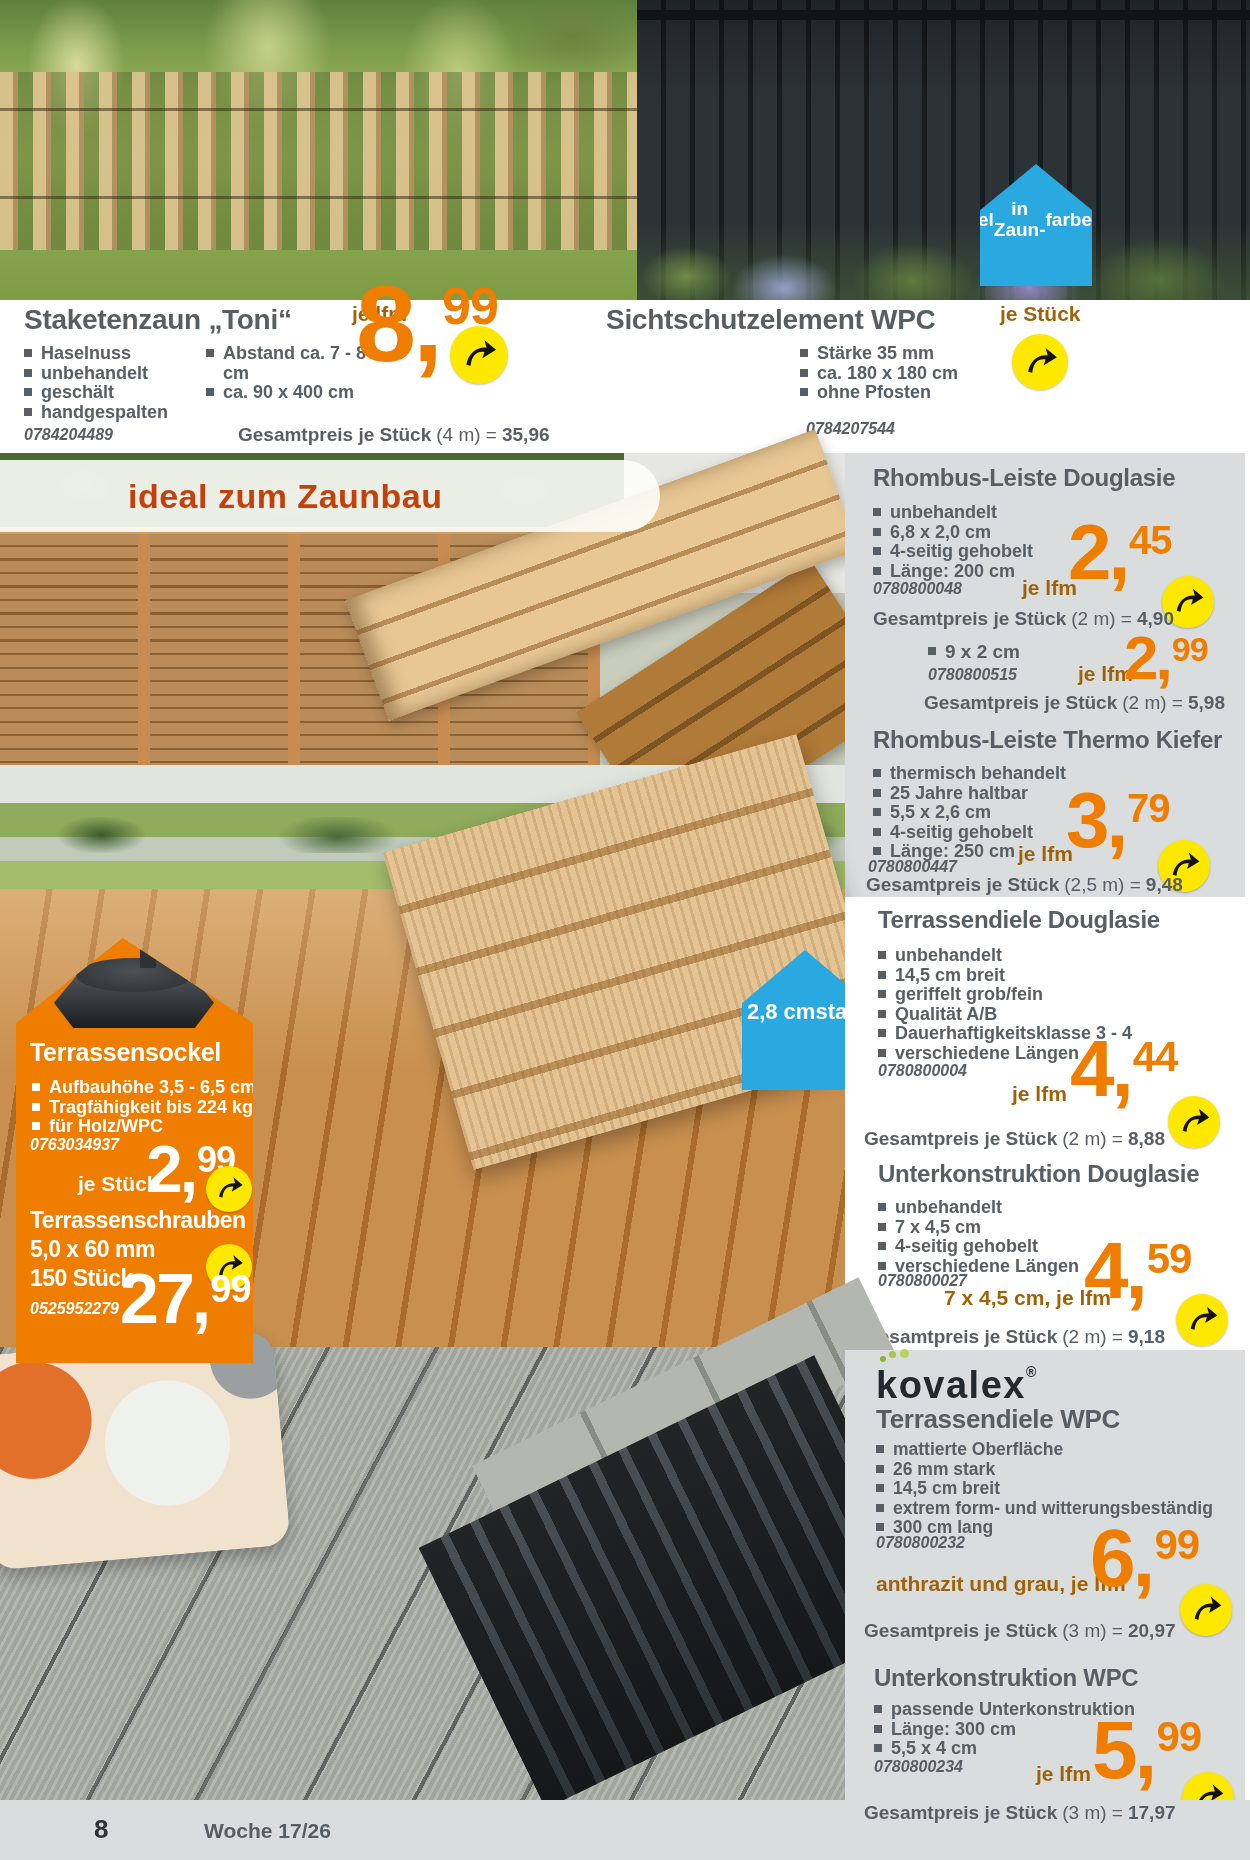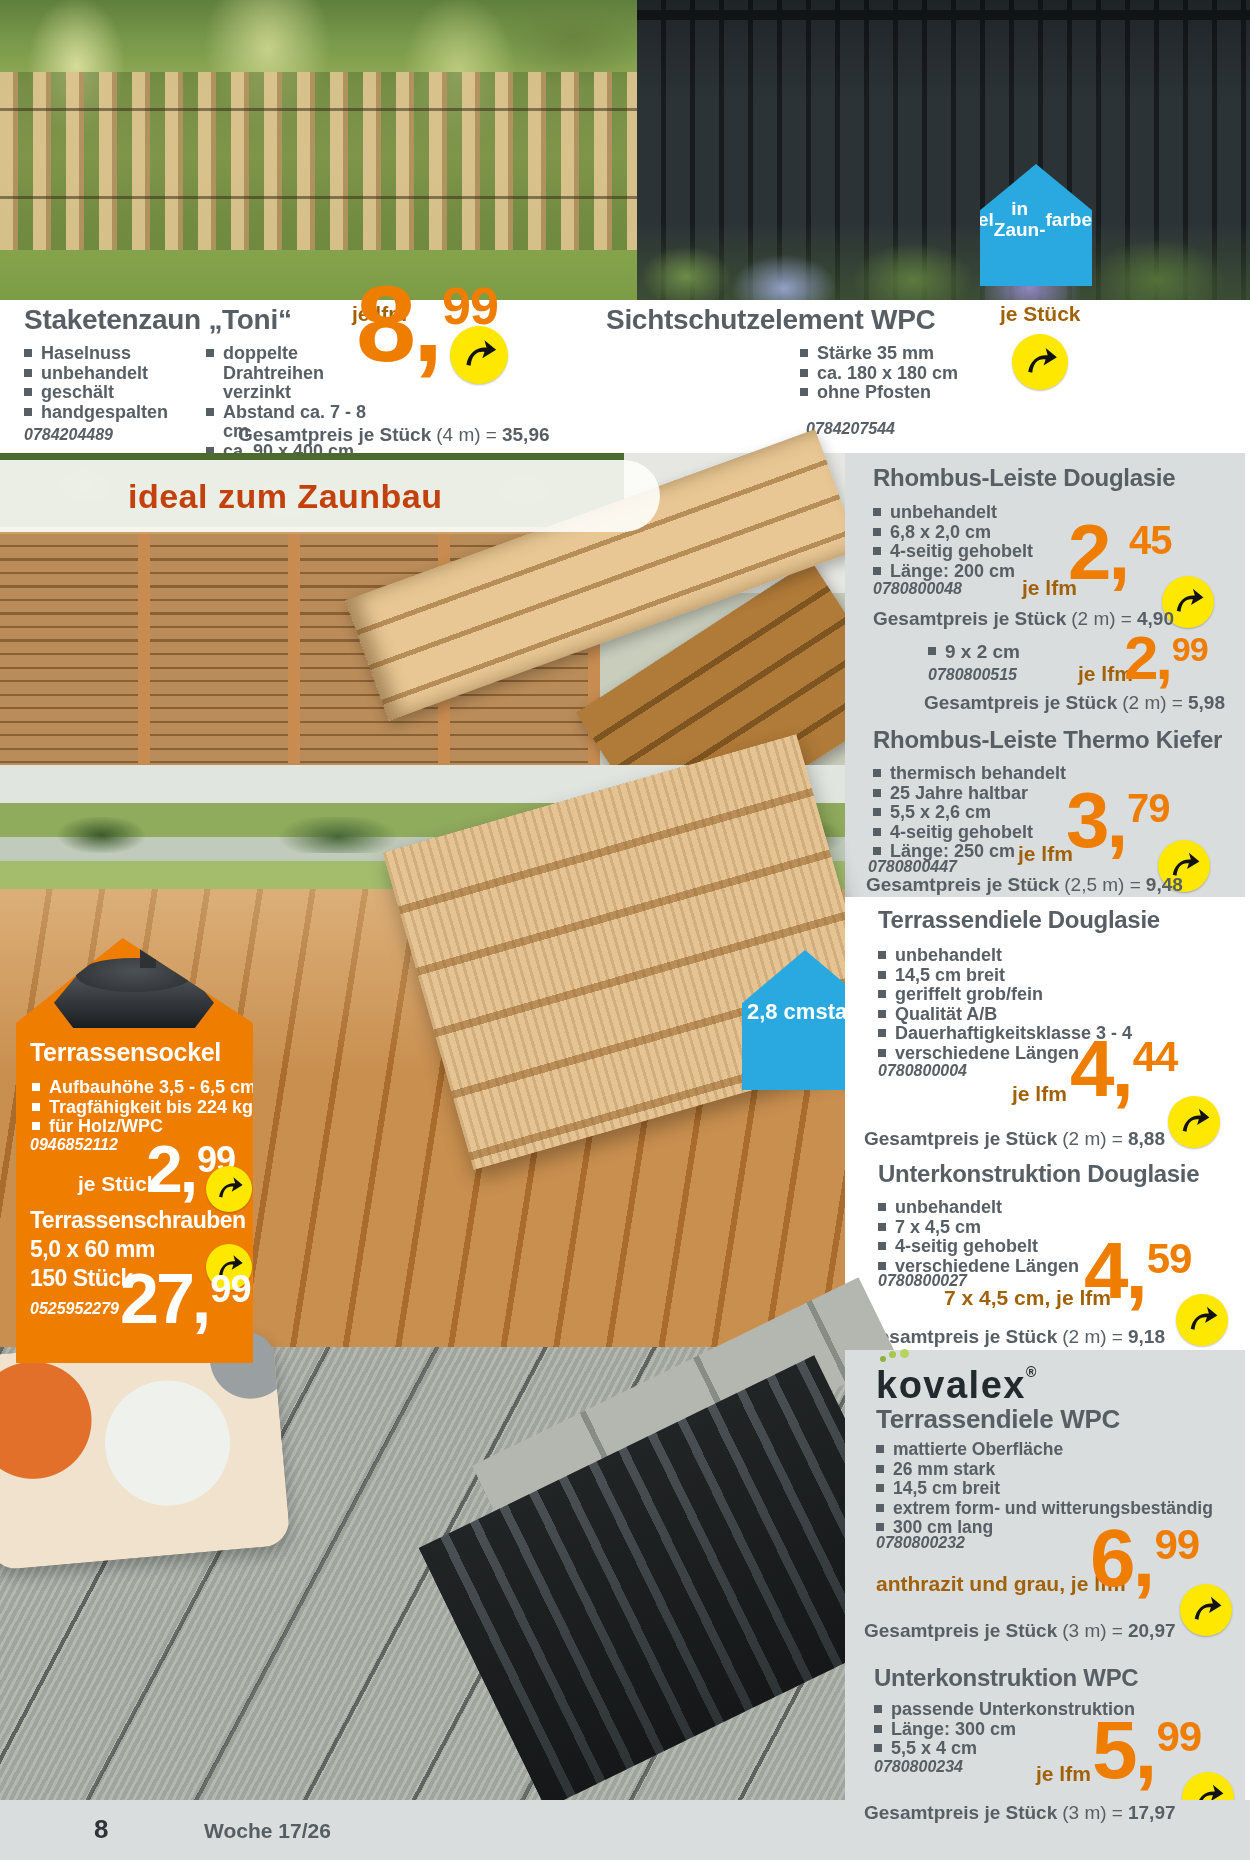--- a/index.html
+++ b/index.html
@@ -137,21 +137,20 @@
 
   <div class="abs h1" style="left:24px;top:304px;font-size:28px;">Staketenzaun „Toni“</div>
   <div class="abs unit" style="left:352px;top:302px;">je lfm</div>
   <div class="abs blist" style="left:24px;top:344px;width:175px;">
     <div class="b">Haselnuss</div>
     <div class="b">unbehandelt</div>
     <div class="b">geschält</div>
     <div class="b">handgespalten</div>
   </div>
   <div class="abs blist wrap" style="left:206px;top:344px;width:168px;">
-    <div class="b">doppelte Drahtreihen verzinkt</div>
     <div class="b">Abstand ca. 7 - 8 cm</div>
     <div class="b">ca. 90 x 400 cm</div>
   </div>
   <div class="abs art" style="left:24px;top:426px;">0784204489</div>
   <div class="abs price" style="left:356px;top:282px;">
     <span class="pm" style="font-size:108px;">8,</span>
     <span class="ps" style="font-size:52px;">99</span>
   </div>
   <div class="abs arrow" style="left:450px;top:326px;width:58px;height:58px;">
     <svg viewBox="0 0 36 36">
@@ -311,21 +310,21 @@
       <div class="abs" style="left:0;top:30px;width:160px;height:56px;background:linear-gradient(180deg,#51565a,#1b1e21);clip-path:polygon(16% 0,84% 0,100% 55%,88% 100%,12% 100%,0 55%);"></div>
       <div class="abs" style="left:22px;top:16px;width:116px;height:34px;border-radius:50%;background:radial-gradient(ellipse at 50% 38%,#4c5155,#2a2e31);"></div>
       <div class="abs" style="left:86px;top:0;width:16px;height:26px;background:#2e3234;"></div>
     </div>
     <div class="abs h1" style="left:14px;top:100px;font-size:25px;text-align:right;">Terrassensockel</div>
     <div class="abs blist" style="left:16px;top:140px;">
       <div class="b">Aufbauhöhe 3,5 - 6,5 cm</div>
       <div class="b">Tragfähigkeit bis 224 kg</div>
       <div class="b">für Holz/WPC</div>
     </div>
-    <div class="abs art" style="left:14px;top:198px;">0946852112</div>
+    <div class="abs art" style="left:14px;top:198px;">0763034937</div>
     <div class="abs unit" style="left:62px;top:234px;">je Stück</div>
     <div class="abs price white" style="left:130px;top:206px;">
       <span class="pm" style="font-size:66px;">2,</span>
       <span class="ps" style="font-size:36px;">99</span>
     </div>
     <div class="abs arrow" style="left:190px;top:228px;width:46px;height:46px;">
       <svg viewBox="0 0 36 36">
           <path d="M6 27 C8 16 16 10 25 11 L23 4 L34 13 L21 21 L23 15 C16 14 11 18 10 28 Z" fill="#121212"></path>
         </svg>
     </div>

